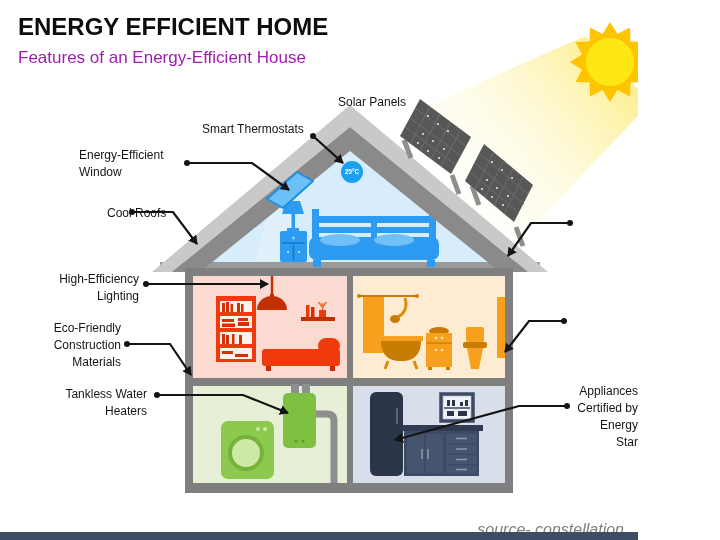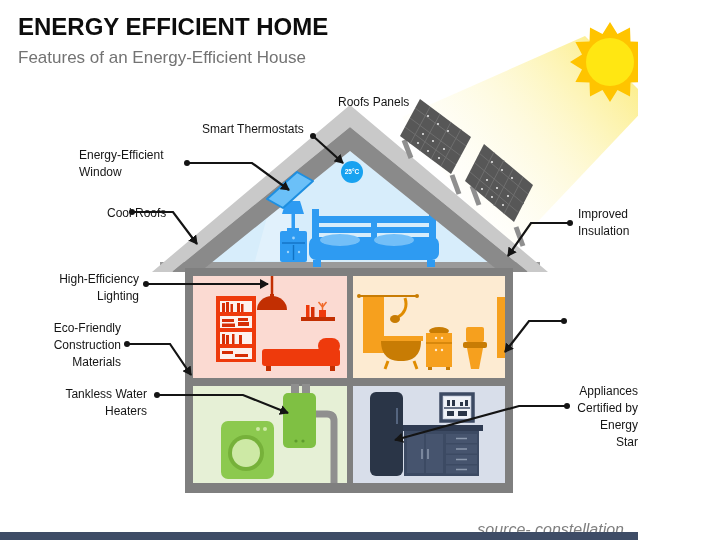--- a/index.html
+++ b/index.html
@@ -1,20 +1,20 @@
 <!DOCTYPE html>
 <html><head>
 <meta charset="utf-8">
 <style>
   html,body{margin:0;padding:0;background:#ffffff;}
   .slide{position:relative;width:638px;height:540px;background:#ffffff;overflow:hidden;
          font-family:"Liberation Sans",sans-serif;}
   .art{position:absolute;left:0;top:0;width:720px;height:540px;}
   .page-title{position:absolute;left:18px;top:13px;font-size:24px;font-weight:bold;color:#0d0d0d;letter-spacing:0px;}
-  .page-subtitle{position:absolute;left:18px;top:48px;font-size:17px;color:#737373;}
+  .page-subtitle{position:absolute;left:18px;top:48px;font-size:17px;color:#a21caf;}
   .lbl{position:absolute;font-size:12px;line-height:17px;color:#151515;white-space:pre-line;}
   .lbl-solar{left:338px;top:94px;}
   .lbl-thermo{left:202px;top:121px;text-align:center;}
   .lbl-window{left:79px;top:147px;width:101px;text-align:left;}
   .lbl-cool{left:61px;top:205px;margin-left:46px;}
   .lbl-light{left:39px;top:271px;width:100px;text-align:right;}
   .lbl-eco{left:26px;top:320px;width:95px;text-align:right;}
   .lbl-tankless{left:47px;top:386px;width:100px;text-align:right;}
   .lbl-insul{left:578px;top:206px;}
   .lbl-air{left:572px;top:309px;}
@@ -303,34 +303,32 @@
       <path d="M157,395 L243,395 L288,413" marker-start="url(#m-dot)" marker-end="url(#m-arr)"></path>
       <path d="M570,223 L531,223 L508,256" marker-start="url(#m-dot)" marker-end="url(#m-arr)"></path>
       <path d="M564,321 L529,321 L505,352" marker-start="url(#m-dot)" marker-end="url(#m-arr)"></path>
       <path d="M567,406 L519,406 L395,440" marker-start="url(#m-dot)" marker-end="url(#m-arr)"></path>
     </g>
   </svg>
 
   <div class="page-title">ENERGY EFFICIENT HOME</div>
   <div class="page-subtitle">Features of an Energy-Efficient House</div>
 
-  <div class="lbl lbl-solar">Roofs Panels</div>
+  <div class="lbl lbl-solar">Solar Panels</div>
   <div class="lbl lbl-thermo">Smart Thermostats</div>
   <div class="lbl lbl-window">Energy-Efficient
 Window</div>
   <div class="lbl lbl-cool">Cool Roofs</div>
   <div class="lbl lbl-eco">Eco-Friendly
 Construction
 Materials</div>
   <div class="lbl lbl-light">High-Efficiency
 Lighting</div>
   <div class="lbl lbl-tankless">Tankless Water
 Heaters</div>
-  <div class="lbl lbl-insul">Improved
-Insulation</div>
   <div class="lbl lbl-appl">Appliances
 Certified by
 Energy Star</div>
 
   <div class="thermo-temp">25°C</div>
   <div class="source">source- constellation</div>
   <div class="footer-bar"></div>
 </div>
 
 </body></html>

